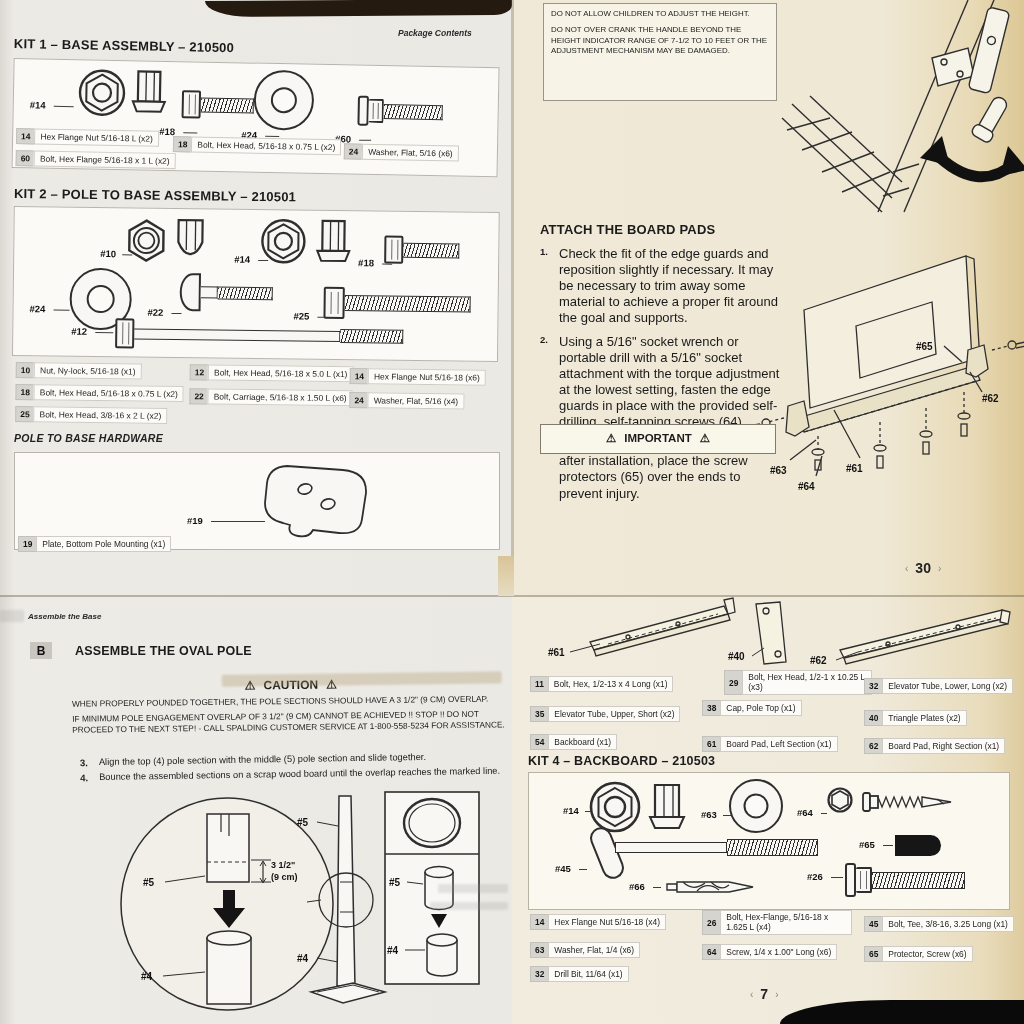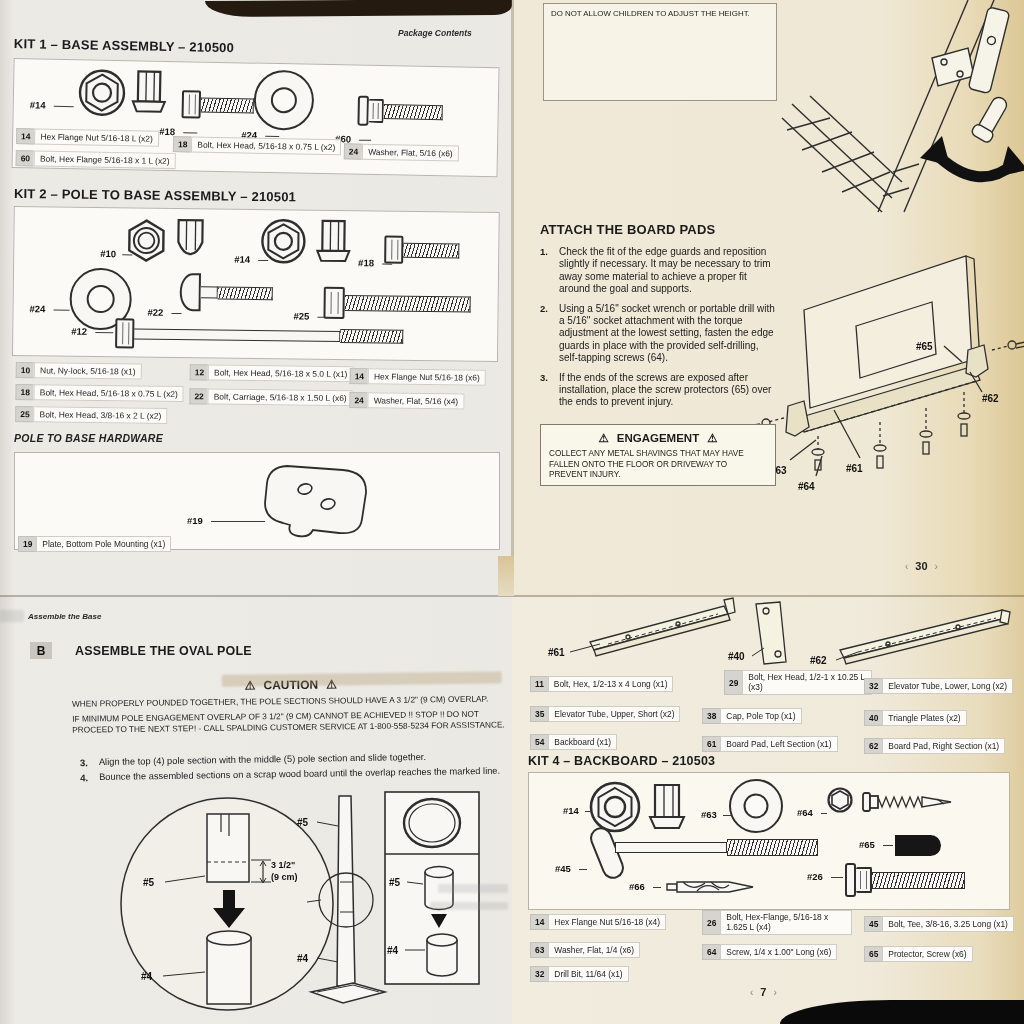--- a/index.html
+++ b/index.html
@@ -36,31 +36,31 @@
   .bhead{position:relative;border:2px solid #2e2e2e;background:#f8f7f4;border-radius:2px;}
   .bhead i{position:absolute;left:32%;top:9%;bottom:9%;width:32%;border-left:1.1px solid #6a6a6a;border-right:1.1px solid #6a6a6a;}
   .flange{border:2px solid #2e2e2e;background:#f8f7f4;border-radius:3px;}
   .sm{border:1.6px solid #2e2e2e;border-left:none;background:#f8f7f4;}
   .th{border:1.6px solid #2e2e2e;border-left:none;background:repeating-linear-gradient(106deg,#2e2e2e 0 1px,#f8f7f4 1px 3.6px);}
   .dome{border:2.2px solid #2e2e2e;border-radius:62% 0 0 62%/50% 0 0 50%;background:#f8f7f4;}
   .protector{position:absolute;background:#161616;border-radius:0 11px 11px 0;}
   .steps{position:absolute;}
   .step{display:flex;gap:6px;margin-bottom:7px;}
   .sn{font-weight:bold;font-size:9.5px;min-width:13px;}
-  .st{font-size:10px;line-height:1.24;color:#1a1a1a;}
+  .st{font-size:13px;line-height:1.24;color:#1a1a1a;}
   .wbox{position:absolute;background:#f7f3e6;border:1px solid #9a958a;padding:5px 7px;}
   .wbox p{margin:0 0 6px 0;font-size:7.9px;line-height:1.3;color:#222;}
   .sechead{position:absolute;font-size:13px;font-weight:bold;letter-spacing:.2px;}
   .impbox{position:absolute;background:#f9f6ea;border:1.4px solid #807b6e;padding:4px 8px;}
   .imptitle{display:flex;justify-content:center;align-items:center;gap:8px;font-weight:bold;font-size:11.5px;margin:2px 0 4px;}
   .imptext{font-size:8.2px;line-height:1.3;color:#222;}
   .caut{font-size:8.3px;line-height:1.3;color:#222;}
   .pnav{position:absolute;display:flex;align-items:center;gap:7px;}
   .pnav .arr{color:#8a857a;font-size:10px;}
-  .pnav .num{font-weight:bold;font-size:11px;color:#222;text-align:right;}
+  .pnav .num{font-weight:bold;font-size:14px;color:#222;text-align:right;}
   .bbox{position:absolute;width:22px;height:17px;background:#c9c6c0;color:#111;font-weight:bold;font-size:12px;
     display:flex;align-items:center;justify-content:center;}
   .itfade{position:absolute;font-size:10.5px;font-weight:bold;font-style:italic;color:#222;letter-spacing:.3px;}
   svg{position:absolute;overflow:visible;}
   svg text{font-family:"Liberation Sans",sans-serif;font-size:10px;font-weight:bold;fill:#111;}
   .dimtxt{font-size:9px !important;font-weight:bold;}
 </style>
 </head>
 <body>
 
@@ -239,20 +239,21 @@
       <div class="prow" style="left:18px;top:536px;">
         <span class="pnum">19</span>
         <span class="pdesc">Plate, Bottom Pole Mounting (x1)</span>
         </div>
     </div>
   </div>
 
   <div class="q" id="q-tr">
     <div class="wbox" style="left:31px;top:3px;width:218px;height:86px;">
       <p>DO NOT ALLOW CHILDREN TO ADJUST THE HEIGHT.</p>
+      <p>DO NOT OVER CRANK THE HANDLE BEYOND THE HEIGHT INDICATOR RANGE OF 7-1/2 TO 10 FEET OR THE ADJUSTMENT MECHANISM MAY BE DAMAGED.</p>
     </div>
 
     <svg width="242" height="212" style="left:270px;top:0;">
       <g fill="none" stroke="#2e2e2e" stroke-width="1.4">
         <path d="M96,212 L186,0"></path>
           <path d="M122,212 L212,0"></path>
         <path d="M101,196 L127,188"></path>
           <path d="M111,172 L137,164"></path>
         <path d="M0,118 L100,212"></path>
           <path d="M10,104 L110,198"></path>
@@ -329,24 +330,23 @@
       <text x="156" y="100">#65</text>
       <text x="222" y="152">#62</text>
       <text x="10" y="224">#63</text>
       <text x="38" y="240">#64</text>
       <text x="86" y="222">#61</text>
     </svg>
 
     <div class="impbox" style="left:28px;top:424px;width:218px;">
       <div class="imptitle">
         <span>⚠</span>
-        <span>ENGAGEMENT</span>
+        <span>IMPORTANT</span>
         <span>⚠</span>
       </div>
-      <div class="imptext">COLLECT ANY METAL SHAVINGS THAT MAY HAVE FALLEN ONTO THE FLOOR OR DRIVEWAY TO PREVENT INJURY.</div>
     </div>
 
     <div class="pnav" style="left:393px;top:560px;">
       <span class="arr">‹</span>
       <span class="num">30</span>
       <span class="arr">›</span>
     </div>
   </div>
 
   <div class="q" id="q-bl">
@@ -460,21 +460,21 @@
       <span class="pdesc" style="width:118px;">Bolt, Hex Head, 1/2-1 x 10.25 L (x3)</span>
       </div>
     <div class="prow" style="left:352px;top:82px;">
       <span class="pnum">32</span>
       <span class="pdesc">Elevator Tube, Lower, Long (x2)</span>
       </div>
     <div class="prow" style="left:18px;top:110px;">
       <span class="pnum">35</span>
       <span class="pdesc">Elevator Tube, Upper, Short (x2)</span>
       </div>
-    <div class="prow" style="left:190px;top:112px;">
+    <div class="prow" style="left:190px;top:104px;">
       <span class="pnum">38</span>
       <span class="pdesc">Cap, Pole Top (x1)</span>
       </div>
     <div class="prow" style="left:352px;top:114px;">
       <span class="pnum">40</span>
       <span class="pdesc">Triangle Plates (x2)</span>
       </div>
     <div class="prow" style="left:18px;top:138px;">
       <span class="pnum">54</span>
       <span class="pdesc">Backboard (x1)</span>

